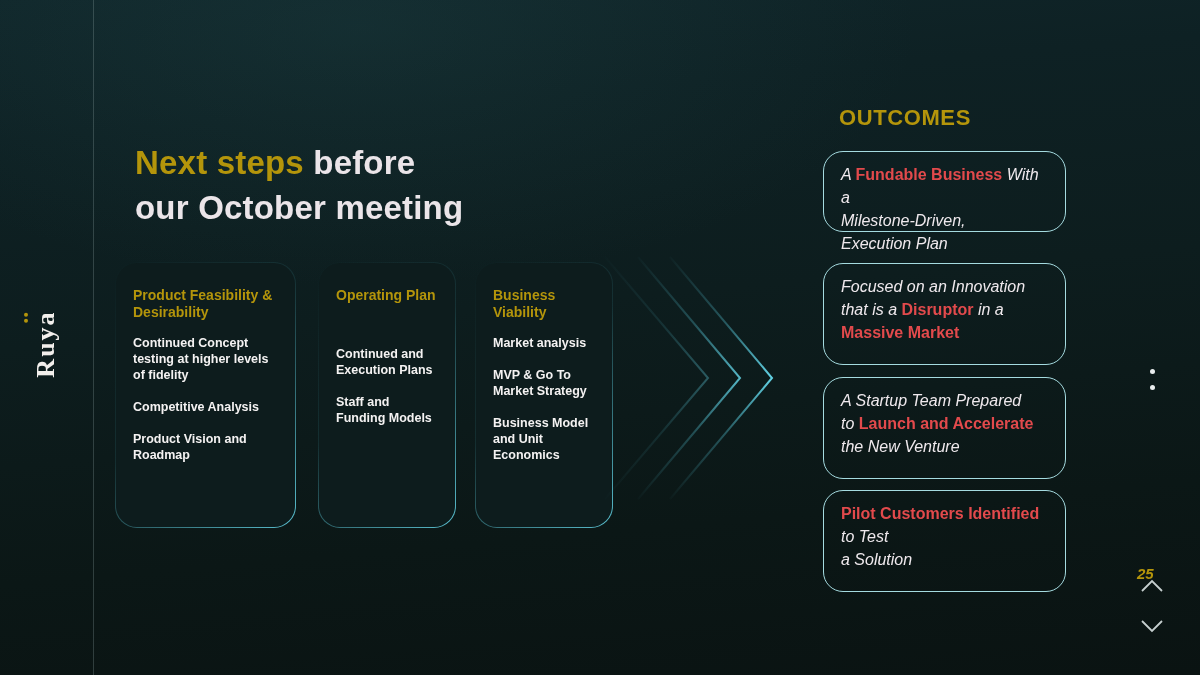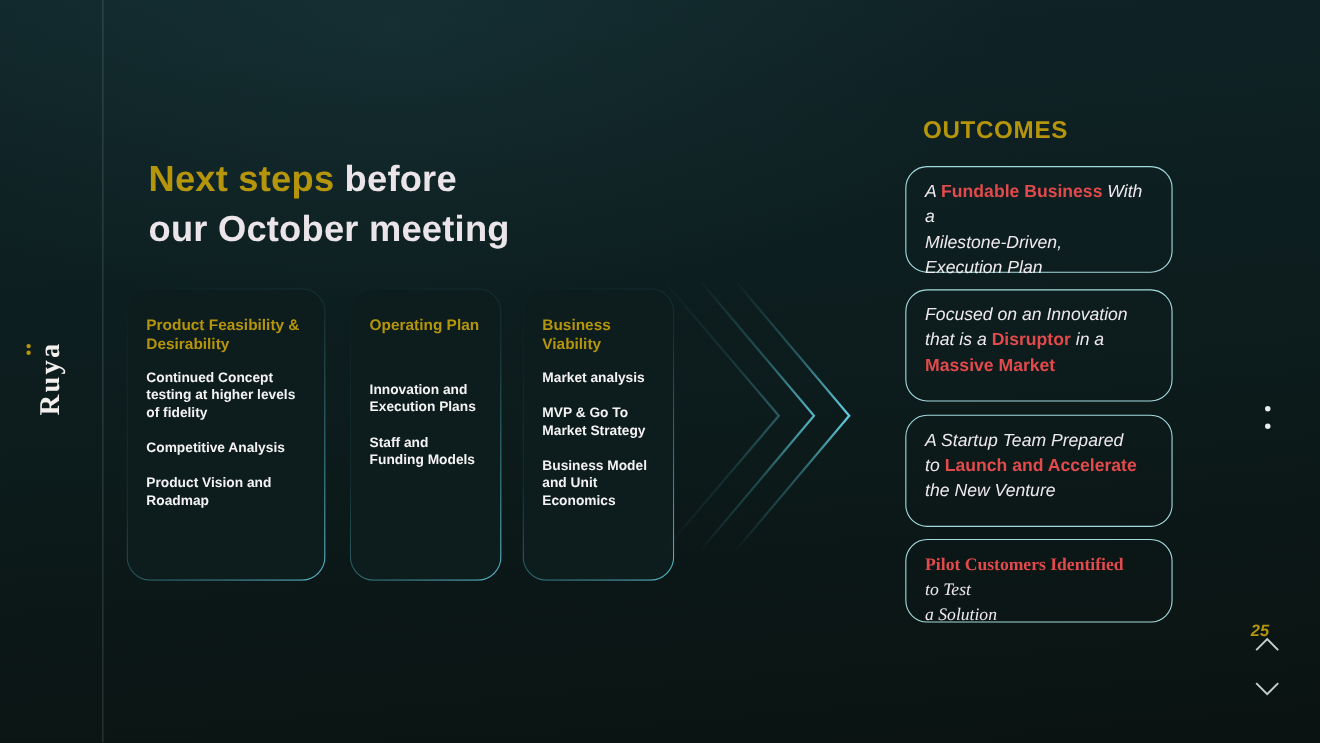--- a/index.html
+++ b/index.html
@@ -65,24 +65,24 @@
   .outcomes-h {
     position:absolute; left:839px; top:105px;
     font-size:22px; font-weight:700; color:#b4950b; letter-spacing:0.6px;
   }
   .obox {
     position:absolute; left:823px; width:243px; box-sizing:border-box;
     border:1.5px solid #a5dbe0; border-radius:20px;
     padding:11px 17px;
     color:#efe9ed; font-size:16px; font-style:italic; line-height:23px;
   }
-  .obox-1 { top:151px; height:97px; }
+  .obox-1 { top:151px; height:81px; }
   .obox-2 { top:263px; height:102px; }
   .obox-3 { top:377px; height:102px; }
-  .obox-4 { top:490px; height:76px;font-family:Liberation Serif, serif; }
+  .obox-4 { top:490px; height:102px; }
   .obox p { margin:0; }
   .red { color:#e24a4c; font-style:normal; font-weight:700; }
   
   .dots-indicator { position:absolute; left:1150px; top:369px; width:5px; }
   .dots-indicator i { display:block; width:5px; height:5px; border-radius:50%; background:#e9edee; margin-bottom:11px; }
   
   .nav-up   { position:absolute; left:1141px; top:579px; cursor:pointer; }
   .nav-down { position:absolute; left:1141px; top:620px; cursor:pointer; }
   .page-num {
     position:absolute; left:1137px; top:565px; width:30px; text-align:left;
@@ -110,21 +110,21 @@
 
   <div class="card card-1">
     <p class="card-h">Product Feasibility &amp; Desirability</p>
     <p class="card-item">Continued Concept testing at higher levels of fidelity</p>
     <p class="card-item">Competitive Analysis</p>
     <p class="card-item">Product Vision and Roadmap</p>
   </div>
 
   <div class="card card-2">
     <p class="card-h">Operating Plan</p>
-    <p class="card-item">Innovation and Execution Plans</p>
+    <p class="card-item">Continued and Execution Plans</p>
     <p class="card-item">Staff and Funding Models</p>
   </div>
 
   <div class="card card-3">
     <p class="card-h">Business Viability</p>
     <p class="card-item">Market analysis</p>
     <p class="card-item">MVP &amp; Go To Market Strategy</p>
     <p class="card-item">Business Model and Unit Economics</p>
   </div>
 

